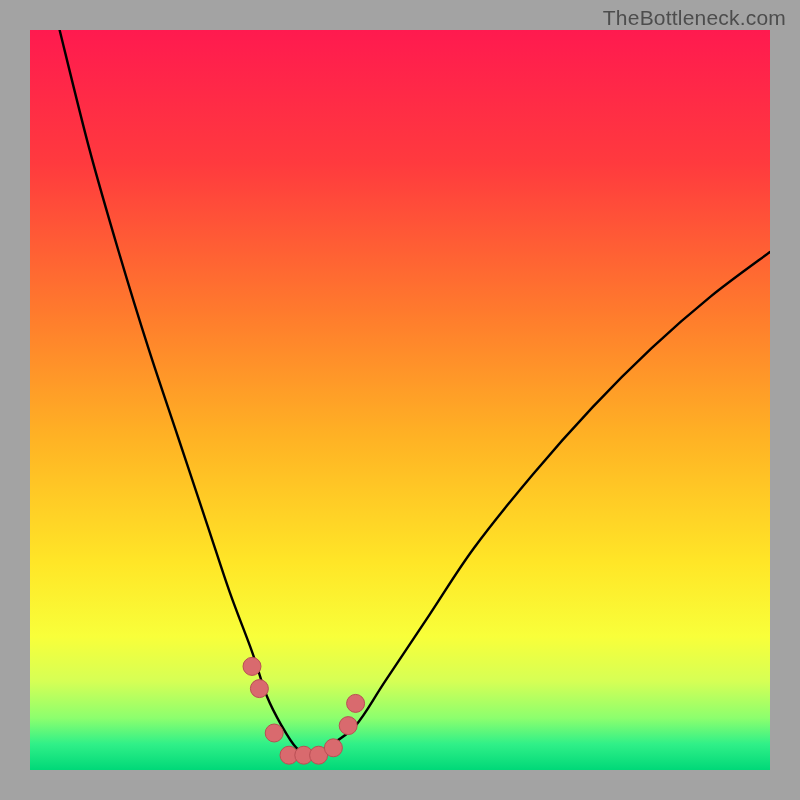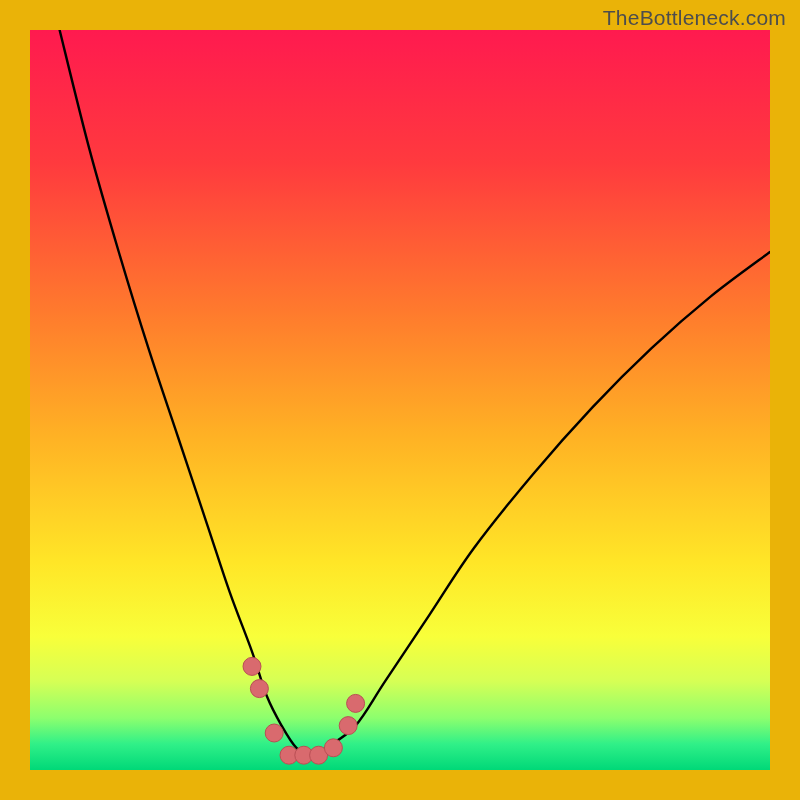--- a/index.html
+++ b/index.html
@@ -8,21 +8,21 @@
     width: 800px;
     height: 800px;
     background: #000;
     overflow: hidden;
     font-family: Arial, Helvetica, sans-serif;
   }
   .frame {
     position: relative;
     width: 800px;
     height: 800px;
-    background: #eab308;
+    background: #a3a3a3;
   }
   .plot-area {
     position: absolute;
     left: 30px;
     top: 30px;
     width: 740px;
     height: 740px;
     overflow: hidden;
   }
   .gradient-bg {

